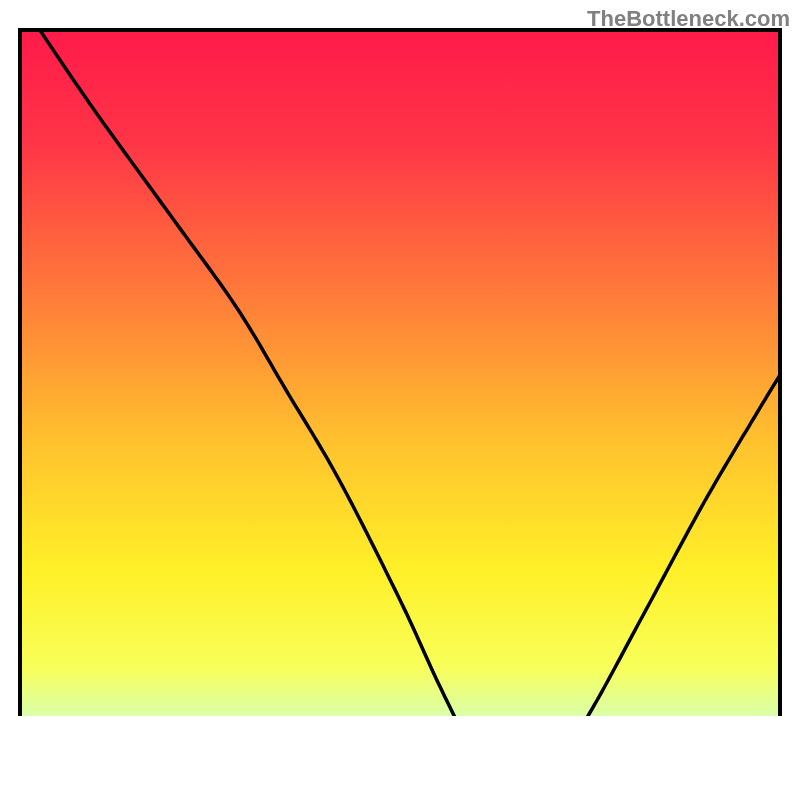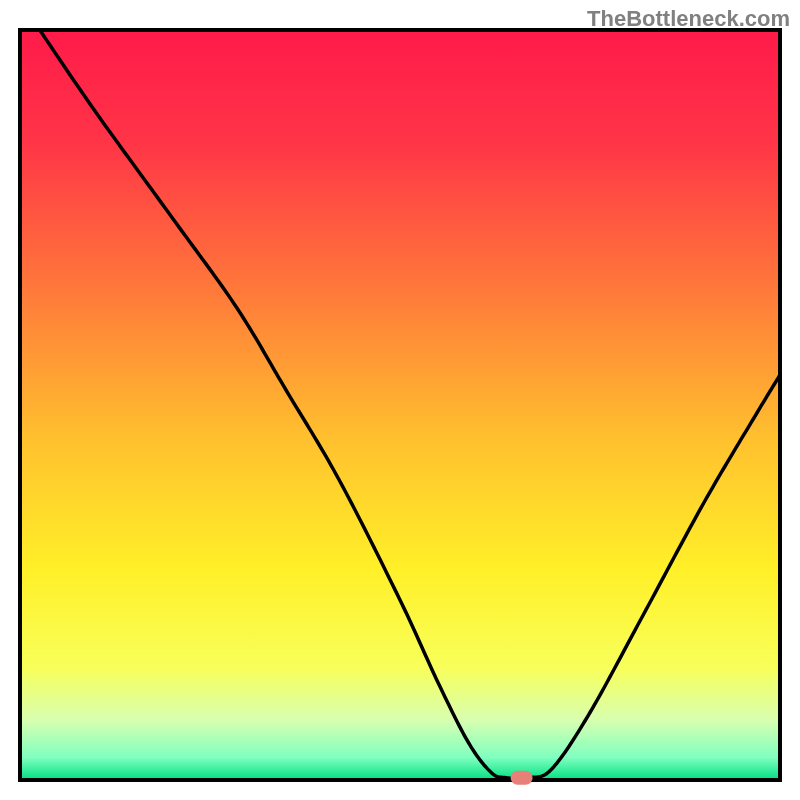--- a/index.html
+++ b/index.html
@@ -3,21 +3,21 @@
 <meta charset="utf-8">
 <style>
   body {
     margin: 0;
     padding: 0;
     background: #ffffff;
     font-family: Arial, sans-serif;
   }
   .chart-container {
     width: 800px;
-    height: 800px;
+    height: 716px;
     position: relative;
   }
   .watermark {
     position: absolute;
     top: 6px;
     right: 10px;
     font-size: 22px;
     font-weight: bold;
     color: #808080;
     font-family: Arial, sans-serif;

